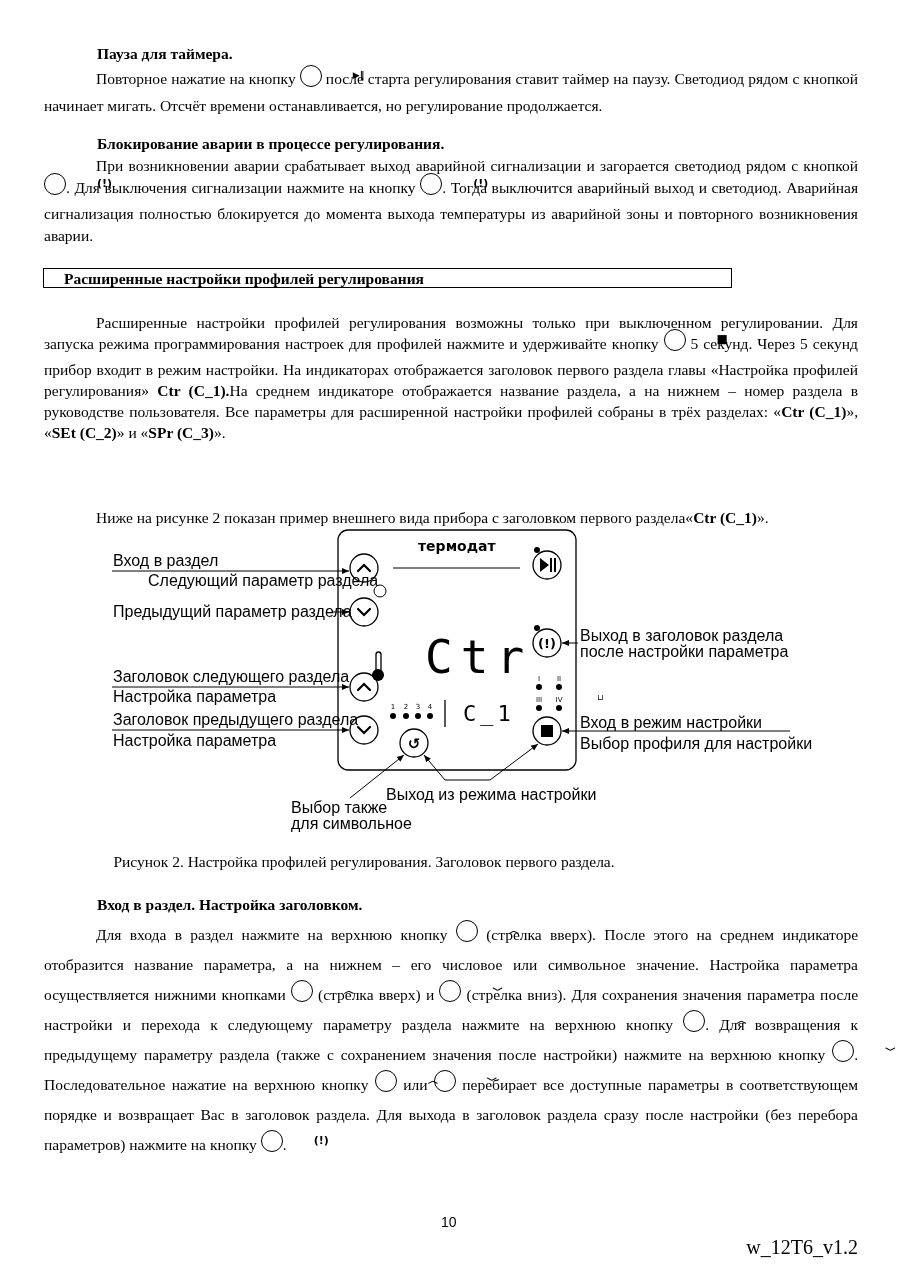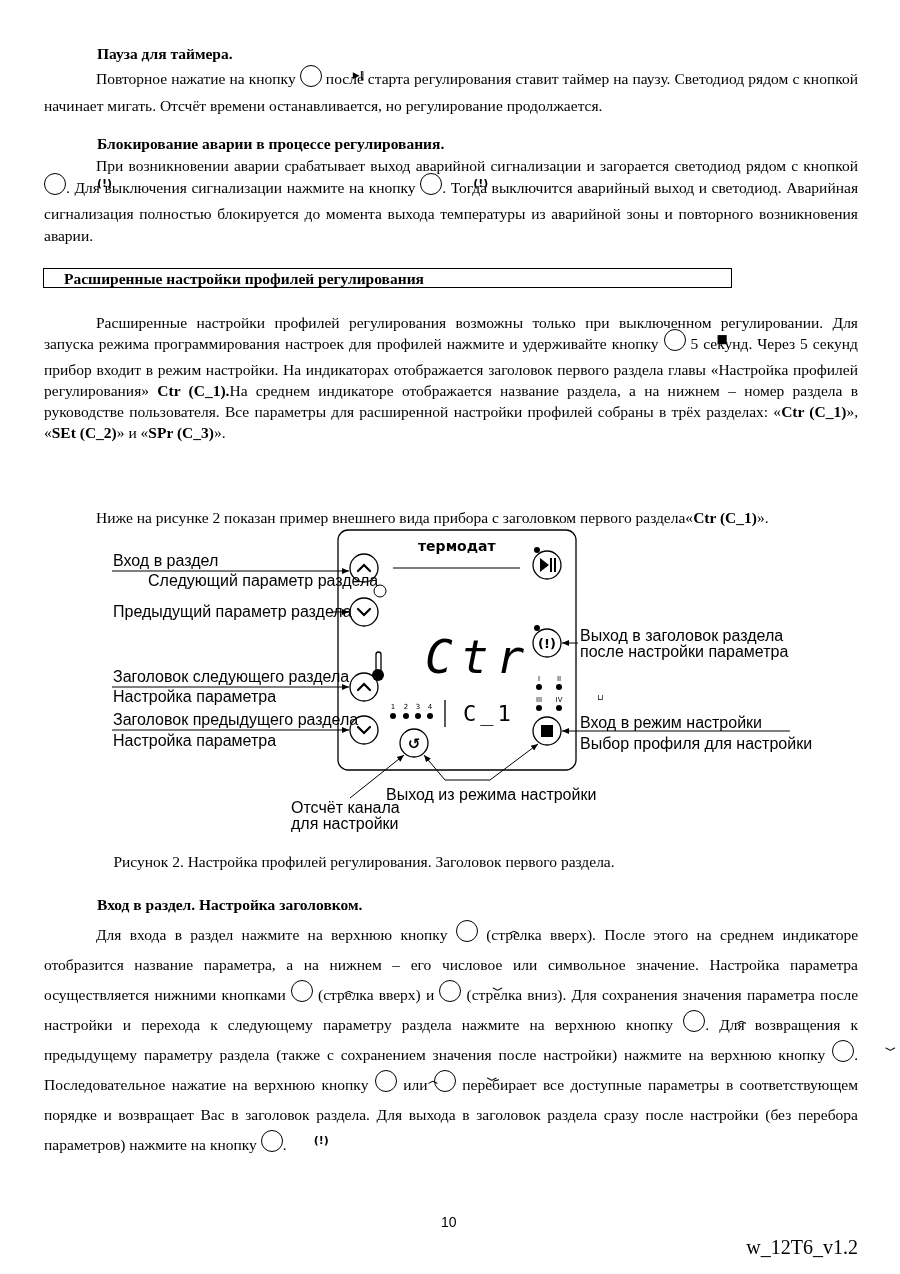--- a/index.html
+++ b/index.html
@@ -125,37 +125,37 @@
       <line x1="578" y1="643" x2="562" y2="643"></line>
       <line x1="790" y1="731" x2="562" y2="731"></line>
       <line x1="350" y1="798" x2="404" y2="755"></line>
       <line x1="445" y1="780" x2="424" y2="755"></line>
       <line x1="490" y1="780" x2="538" y2="744"></line>
     </g>
     <line x1="445" y1="780" x2="490" y2="780" stroke="#000" stroke-width="1"></line>
   </svg>
 
   <div class="abs" style="left:418px; top:538px; font-family:'DejaVu Sans',sans-serif; font-weight:bold; font-size:14px;">термодат</div>
-  <div class="abs" style="left:425px; top:632px; font-family:'DejaVu Sans Mono',monospace; font-size:46px; font-style:italic; letter-spacing:8px; line-height:50px;">Ctr</div>
+  <div class="abs" style="left:425px; top:632px; font-family:'DejaVu Sans Mono',monospace; font-size:46px; letter-spacing:8px; line-height:50px;">Ctr</div>
   <div class="abs" style="left:463px; top:696px; font-family:'DejaVu Sans Mono',monospace; font-size:22px; letter-spacing:4px; line-height:36px;">C_1</div>
 
   <div class="lbl" style="left:113px; top:553px;">Вход в раздел</div>
   <div class="lbl" style="left:128px; top:573px;margin-left:20px;">Следующий параметр раздела</div>
   <div class="lbl" style="left:113px; top:604px;">Предыдущий параметр раздела</div>
   <div class="lbl" style="left:113px; top:669px;">Заголовок следующего раздела</div>
   <div class="lbl" style="left:113px; top:689px;">Настройка параметра</div>
   <div class="lbl" style="left:113px; top:712px;">Заголовок предыдущего раздела</div>
   <div class="lbl" style="left:113px; top:733px;">Настройка параметра</div>
   <div class="lbl" style="left:580px; top:628px;">Выход в заголовок раздела</div>
   <div class="lbl" style="left:580px; top:644px;">после настройки параметра</div>
   <div class="lbl" style="left:580px; top:715px;">Вход в режим настройки</div>
   <div class="lbl" style="left:580px; top:736px;">Выбор профиля для настройки</div>
   <div class="lbl" style="left:386px; top:787px;">Выход из режима настройки</div>
-  <div class="lbl" style="left:291px; top:800px;">Отсчёт канала</div>
-  <div class="lbl" style="left:291px; top:816px;">для настройки</div>
+  <div class="lbl" style="left:291px; top:800px;">Выбор также</div>
+  <div class="lbl" style="left:291px; top:816px;">для символьное</div>
 </div>
 
 <div class="caption">Рисунок 2. Настройка профилей регулирования. Заголовок первого раздела.</div>
 
 <div class="h" style="top:896px;">Вход в раздел. Настройка заголовком.</div>
 <div class="para ind" style="top:920px; line-height:30px;">
   <span>Для входа в раздел нажмите на верхнюю кнопку</span>
   <span class="icn">︿</span>
   <span>(стрелка вверх). После этого на среднем индикаторе отобразится название параметра, а на нижнем – его числовое или символьное значение. Настройка параметра осуществляется нижними кнопками</span>
   <span class="icn">︿</span>

